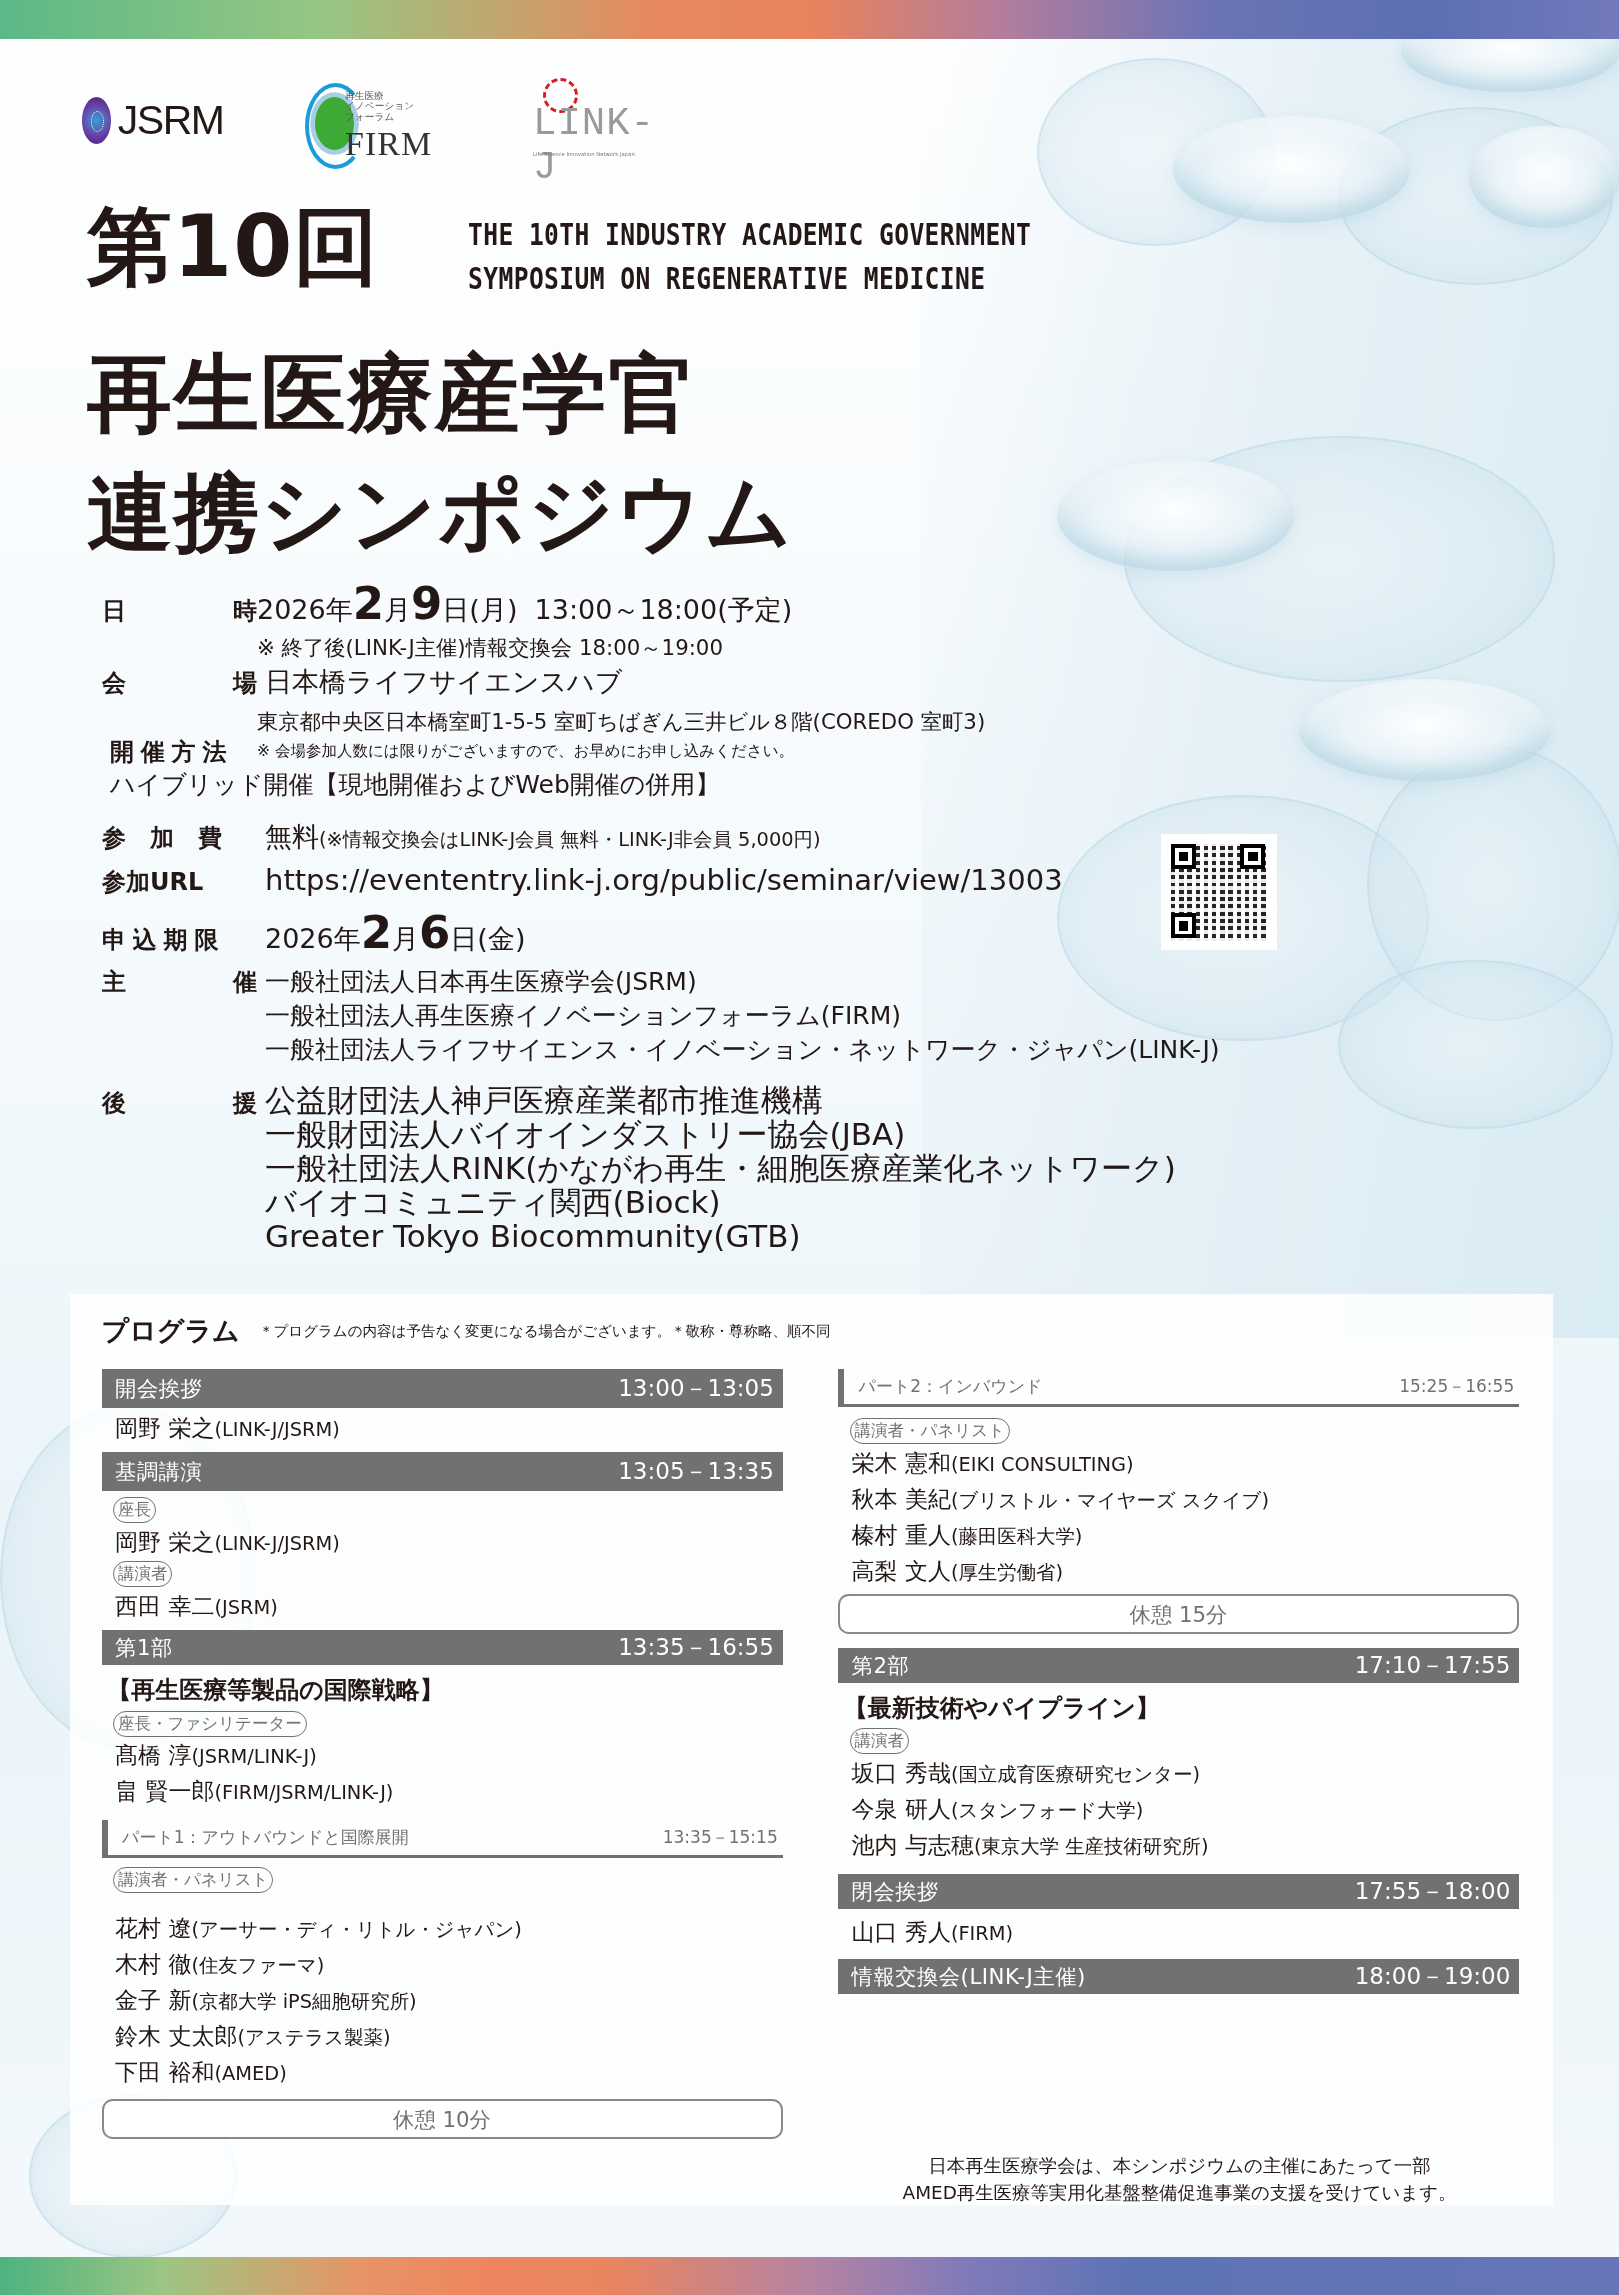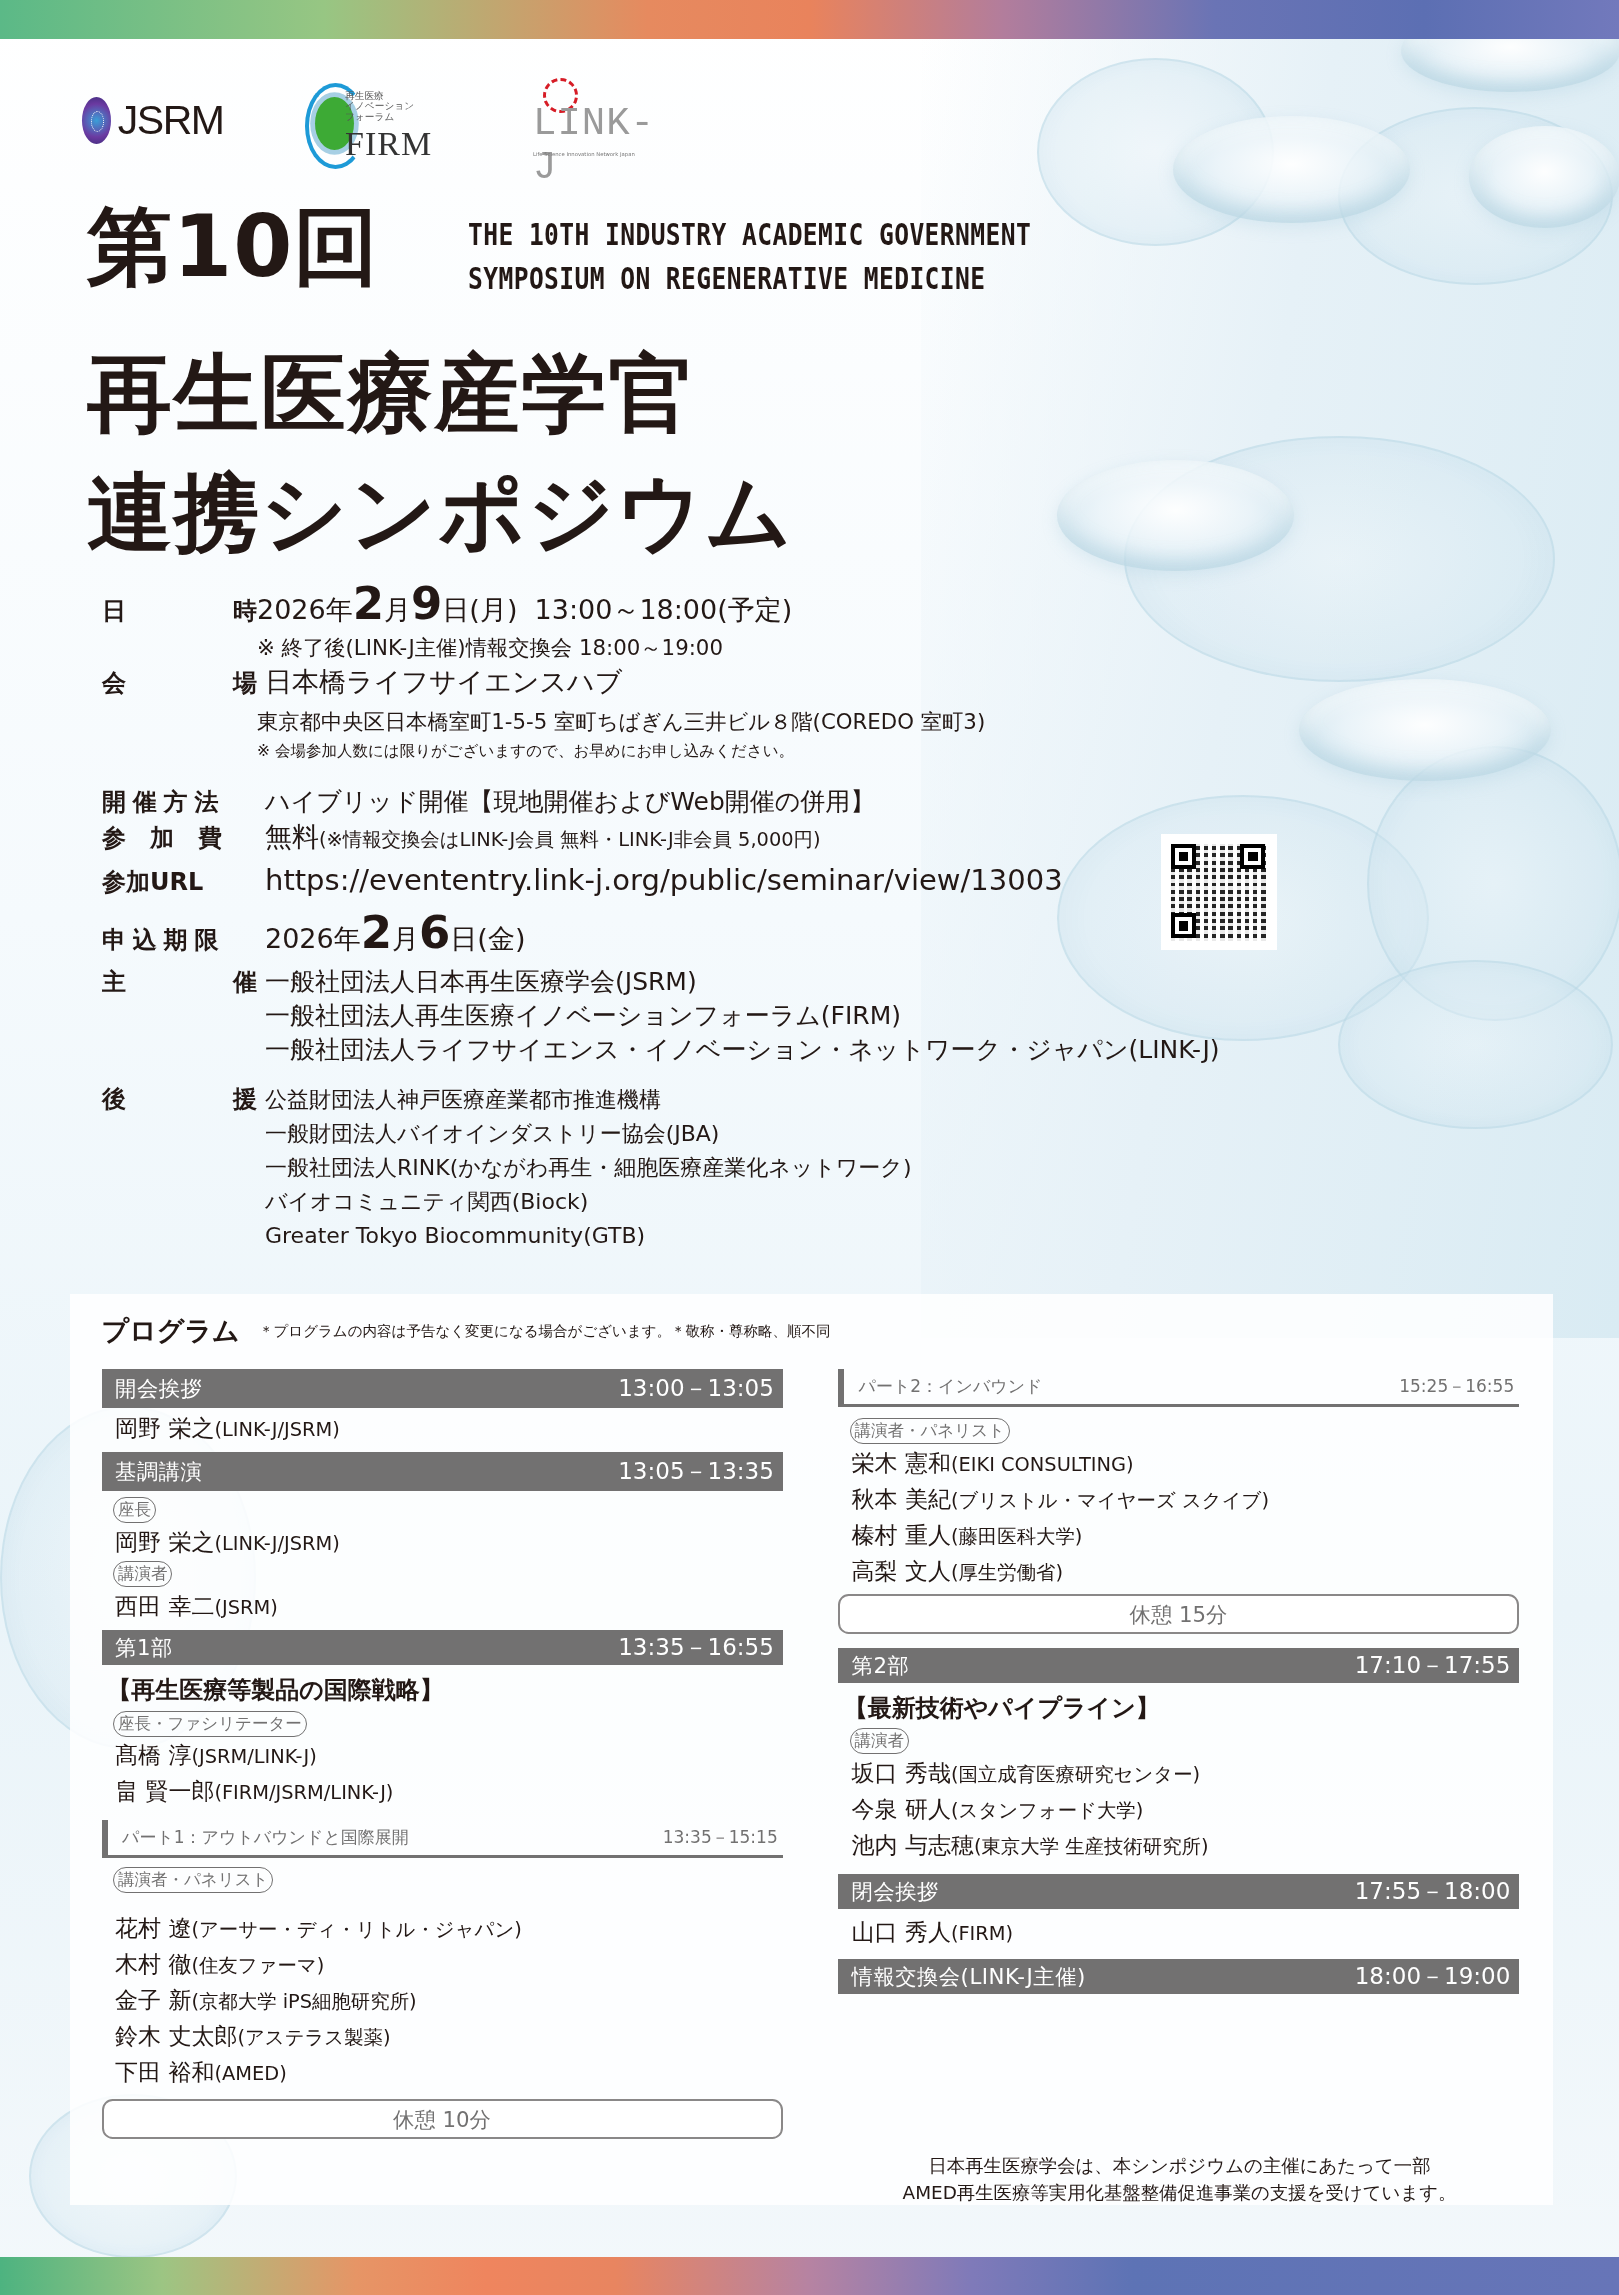--- a/index.html
+++ b/index.html
@@ -154,21 +154,21 @@
   <div class="row" style="top:664px;">
     <div class="lbl">
         <span>会</span>
         <span>場</span>
       </div>
     <div class="val">日本橋ライフサイエンスハブ</div>
   </div>
   <div class="sub note-md" style="top:707px; left:155px;">東京都中央区日本橋室町1-5-5 室町ちばぎん三井ビル８階(COREDO 室町3)</div>
   <div class="sub note-sm" style="top:741px; left:155px;">※ 会場参加人数には限りがございますので、お早めにお申し込みください。</div>
 
-  <div class="row" style="top:785px;">
+  <div class="row" style="top:736px;flex-direction:column;">
     <div class="lbl" style="letter-spacing:6.8px;">開催方法</div>
     <div class="val" style="font-size:25px;">ハイブリッド開催【現地開催およびWeb開催の併用】</div>
   </div>
 
   <div class="row" style="top:819px;">
     <div class="lbl" style="letter-spacing:24px;">参加費</div>
     <div class="val"><span>無料</span><span class="val-sm">(※情報交換会はLINK-J会員 無料・LINK-J非会員 5,000円)</span></div>
   </div>
 
   <div class="row" style="top:863px;">
@@ -193,21 +193,21 @@
       <div>一般社団法人再生医療イノベーションフォーラム(FIRM)</div>
       <div>一般社団法人ライフサイエンス・イノベーション・ネットワーク・ジャパン(LINK-J)</div>
     </div>
   </div>
 
   <div class="row" style="top:1083px;">
     <div class="lbl">
         <span>後</span>
         <span>援</span>
       </div>
-    <div class="val" style="font-size:22px;line-height:34px;">
+    <div class="val" style="font-size:31px;line-height:34px;">
       <div>公益財団法人神戸医療産業都市推進機構</div>
       <div>一般財団法人バイオインダストリー協会(JBA)</div>
       <div>一般社団法人RINK(かながわ再生・細胞医療産業化ネットワーク)</div>
       <div>バイオコミュニティ関西(Biock)</div>
       <div>Greater Tokyo Biocommunity(GTB)</div>
     </div>
   </div>
 </div>
 
 <div class="qr">

